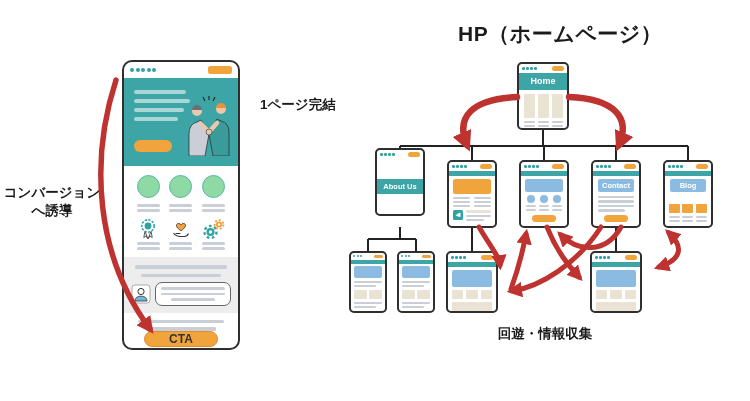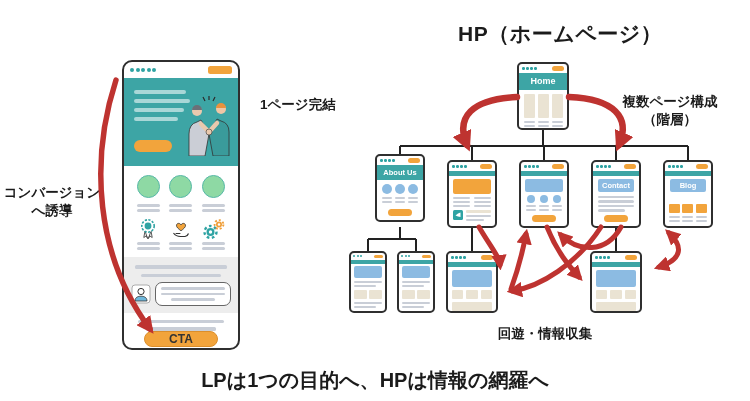--- a/index.html
+++ b/index.html
@@ -80,28 +80,23 @@
 
   <div class="title" style="left:458px;top:20px;">HP（ホームページ）</div>
 
   <div class="note" style="left:260px;top:96px;">1ページ完結</div>
 
   <div class="note" style="left:2px;top:184px;width:100px;">
     <div>コンバージョン</div>
     <div>へ誘導</div>
   </div>
 
-  <div class="note" style="left:604px;top:93px;width:132px;">
-    <div>複数ページ構成</div>
-    <div>（階層）</div>
-  </div>
 
   <div class="note" style="left:470px;top:325px;width:150px;">回遊・情報収集</div>
 
-  <div class="caption">LPは1つの目的へ、HPは情報の網羅へ</div>
 
   <div id="phone">
     <div class="strip">
       <div class="dots">
         <div class="dot"></div>
           <div class="dot"></div>
           <div class="dot"></div>
           <div class="dot"></div>
           <div class="dot"></div>
       </div>
@@ -230,21 +225,21 @@
           <div class="ln" style="width:11px;height:2px;"></div>
         </div>
       <div class="colgrp">
           <div class="ln" style="width:11px;height:2px;"></div>
           <div class="ln" style="width:11px;height:2px;"></div>
           <div class="ln" style="width:11px;height:2px;"></div>
         </div>
     </div>
   </div>
 
-  <div class="card" style="left:375px;top:154px;width:50px;height:68px;">
+  <div class="card" style="left:375px;top:148px;width:50px;height:68px;gap:20px;">
     <div class="strip">
         <div class="dots">
           <div class="dot"></div>
           <div class="dot"></div>
           <div class="dot"></div>
           <div class="dot"></div>
         </div>
         <div class="spill"></div>
       </div>
     <div class="band bandlbl" style="height:15px;line-height:15px;font-size:7.5px;">About Us</div>

